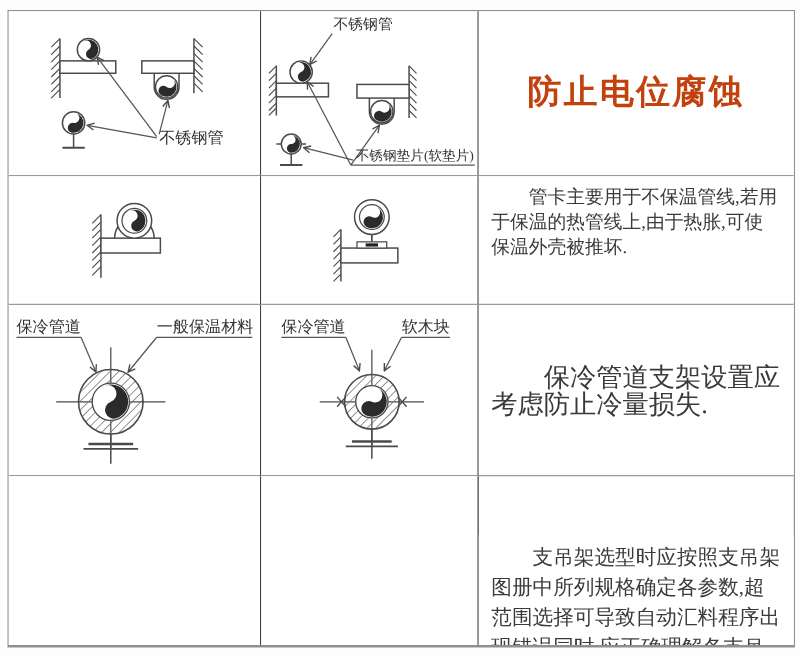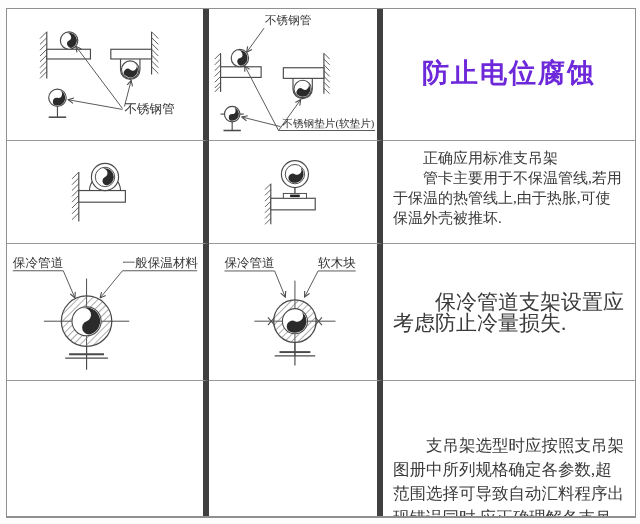--- a/index.html
+++ b/index.html
@@ -8,28 +8,28 @@
     font-family:"Liberation Serif","DejaVu Serif",serif;color:#3a3a3a;
     overflow:hidden;
   }
   .sheet{
     position:absolute;left:6px;top:8px;width:628px;height:507px;
     border:1px solid #8f8f8f;border-bottom-width:2px;background:#ffffff;
     display:grid;
     grid-template-columns:202px 174px 252px;
     grid-template-rows:132px 103px 137px 135px;
   }
-  .cell{border-right:6px solid #404040;border-bottom:1px solid #9a9a9a;box-sizing:border-box;overflow:hidden;background:#fff;}
+  .cell{border-right:1px solid #404040;border-bottom:1px solid #9a9a9a;box-sizing:border-box;overflow:hidden;background:#fff;}
   .cell.last-col{border-right:none;}
   .cell.last-row{border-bottom:none;}
   .cell svg{display:block;width:100%;height:100%;}
   .note{padding:0 10px;box-sizing:border-box;}
   .note-title{
     padding-top:46px;text-align:center;font-size:27px;font-weight:bold;
-    letter-spacing:2px;color:#6d28d9;
+    letter-spacing:2px;color:#c2410c;
     font-family:"Liberation Serif","DejaVu Serif",serif;
   }
   .note p{margin:0;text-indent:2em;font-size:15px;line-height:20px;color:#3a3a3a;}
   .note.r2{padding-top:7px;}
   .note.r3 p{padding-top:48px;font-size:21px;line-height:21px;}
   .note.r4{padding-top:6px;margin-top:47px;}
   .note.r4 p{font-size:16.5px;line-height:24px;}
   svg text{font-family:"Liberation Serif","DejaVu Serif",serif;fill:#333;}
 </style>
 </head>
@@ -158,21 +158,20 @@
       </g>
       <g>
         <circle cx="89" cy="33" r="14" fill="#fff" stroke="#4a4a4a" stroke-width="1.2"></circle>
         <circle cx="89" cy="33" r="10" fill="#fff" stroke="#4a4a4a" stroke-width="1"></circle>
         <path d="M89,24 A9,9 0 0 1 89,42 A4.5,4.5 0 0 1 89,33 A4.5,4.5 0 0 0 89,24 Z" fill="#2b2b2b" transform="rotate(30 89 33)"></path>
       </g>
     </svg>
   </div>
 
   <div class="cell last-col note r2">
-    <p>正确应用标准支吊架</p>
     <p>管卡主要用于不保温管线,若用于保温的热管线上,由于热胀,可使保温外壳被推坏.</p>
   </div>
 
   <div class="cell">
     <svg viewBox="0 0 202 137">
       <defs>
         <marker id="ar31" viewBox="0 0 10 10" refX="9" refY="5" markerWidth="7" markerHeight="7" orient="auto-start-reverse">
           <path d="M1,1 L9,5 L1,9" fill="none" stroke="#4a4a4a" stroke-width="1.6"></path>
         </marker>
         <pattern id="h31" width="5" height="5" patternUnits="userSpaceOnUse" patternTransform="rotate(45)">

